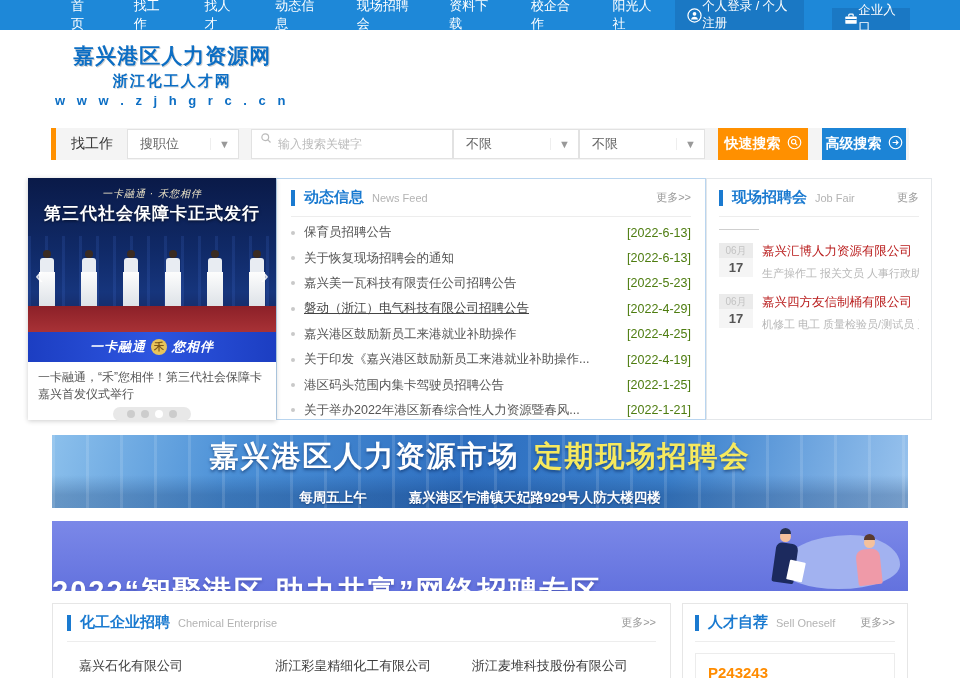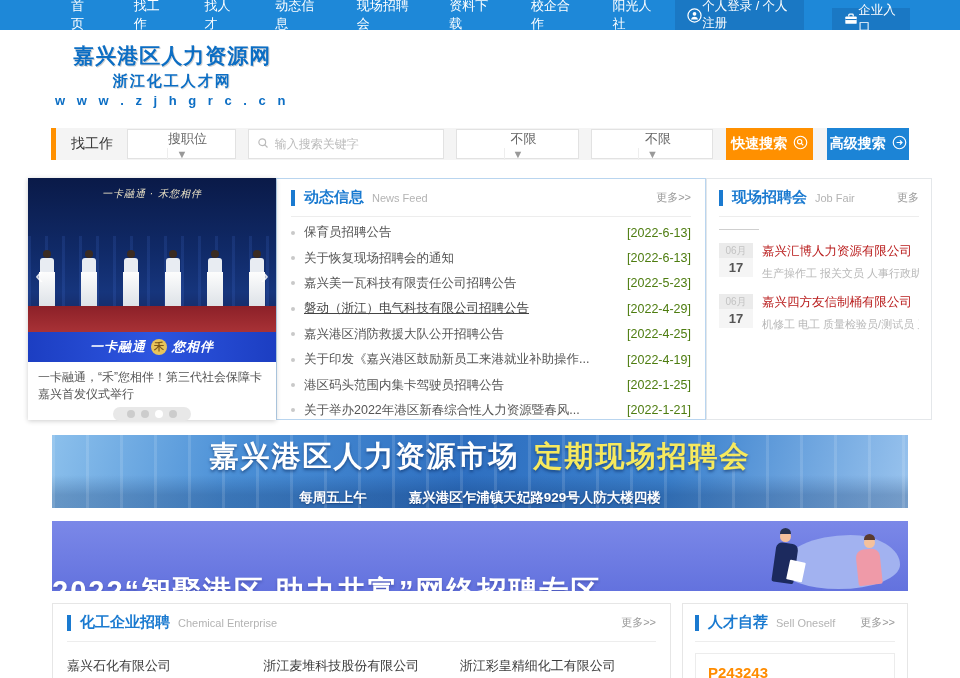--- a/index.html
+++ b/index.html
@@ -21,26 +21,26 @@
   .logo .l1 { font-size:21px; font-weight:bold; color:#0c6ec4; letter-spacing:1px;
               text-shadow:1px 1px 0 rgba(170,170,170,.55); }
   .logo .l2 { font-size:15px; font-weight:bold; color:#0c6ec4; margin-top:2px; letter-spacing:2px;
               text-shadow:1px 1px 0 rgba(190,190,190,.45); }
   .logo .l3 { font-size:13px; font-weight:bold; color:#0c6ec4; margin-top:2px; letter-spacing:4px; }
 
   
   .search-strip { margin:8px 51px 0; height:32px; background:#f4f4f4; display:flex; align-items:center; }
   .accent { width:5px; height:32px; background:#ff9000; flex:none; }
   .search-label { font-size:14px; color:#333; margin:0 14px 0 15px; white-space:nowrap; }
-  .sel { background:#fff; border:1px solid #e2e2e2; height:30px; display:flex; align-items:center; font-size:13px; color:#666; cursor:pointer;flex-direction:column; }
+  .sel { background:#fff; border:1px solid #e2e2e2; height:30px; display:flex; align-items:center; font-size:13px; color:#666; cursor:pointer; }
   .sel .sel-text { flex:1; padding-left:12px; }
   .sel .caret { width:28px; border-left:1px solid #eee; text-align:center; color:#999; font-size:11px; }
   .sel1 { width:112px; }
-  .sel2 { width:126px; margin-left:12px; }
-  .kw { width:202px; height:30px; background:#fff; border:1px solid #e2e2e2; display:flex; align-items:center; margin-left:12px; padding:0 8px; }
+  .sel2 { width:126px; }
+  .kw { width:202px; height:30px; background:#fff; border:1px solid #e2e2e2; display:flex; margin-left:12px; padding:0 8px; }
   .kw input { border:none; outline:none; flex:1; font-size:12px; color:#555; margin-left:6px; font-family:inherit; }
   .kw input::placeholder { color:#bbb; }
   .btn { height:32px; display:flex; align-items:center; justify-content:center; gap:6px; color:#fff; font-size:14px; font-weight:bold; cursor:pointer; }
   .btn-quick { width:90px; background:#ff9000; margin-left:13px; }
   .btn-adv { width:84px; background:#1c84d6; margin-left:14px; }
 
   
   .sec-head { display:flex; align-items:center; height:38px; border-bottom:1px solid #ededed; }
   .sec-bar { width:4px; height:16px; background:#1a7ad0; margin-right:9px; flex:none; }
   .sec-title { font-size:15px; font-weight:bold; color:#1a7ad0; white-space:nowrap; }
@@ -123,21 +123,21 @@
   .b2-p1 .b2-paper { position:absolute; left:18px; top:30px; width:16px; height:20px; background:#fff; transform:rotate(12deg); border-radius:1px; }
   .b2-p2 { right:18px; top:12px; width:30px; }
   .b2-p2 .b2-head::before { background:#5a3a2e; }
   .b2-p2 .b2-body { width:24px; height:36px; background:#ef9aa8; border-radius:8px 8px 2px 2px; margin:1px auto 0; transform:rotate(-6deg); }
 
   
   .bottom-row { margin:12px 52px 0; display:flex; gap:11px; align-items:stretch; }
   .chem-box { flex:1; border:1px solid #e6e6e6; background:#fff; padding:0 14px 20px; min-width:0; }
   .chem-cols { display:flex; margin-top:15px; }
   .chem-col { flex:1; min-width:0; cursor:pointer; }
-  .chem-name { font-size:13px; color:#3c3c3c; white-space:nowrap; overflow:hidden; }
+  .chem-name { font-size:13px; color:#3c3c3c; white-space:nowrap; overflow:hidden;margin-left:12px; }
   .talent-box { width:226px; flex:none; border:1px solid #e6e6e6; background:#fff; padding:0 12px 20px; }
   .talent-card { border:1px solid #ececec; margin-top:11px; padding:10px 12px; cursor:pointer; }
   .talent-id { font-size:15px; font-weight:bold; color:#ff8c00; }
 </style>
 </head>
 <body>
 
 <div class="topnav">
   <div class="nav-item">首 页</div>
   <div class="nav-item">找工作</div>
@@ -222,20 +222,21 @@
     </span>
   </div>
 </div>
 
 <div class="main-row">
 
   <div class="carousel">
     <div class="slide">
       <div class="stage-light"></div>
       <div class="slide-script">一卡融通 · 禾您相伴</div>
+      <div class="slide-title">第三代社会保障卡正式发行</div>
       <div class="figures">
         <div class="figure">
             <div class="head"></div>
             <div class="body"></div>
             <div class="podium"></div>
           </div>
         <div class="figure">
             <div class="head"></div>
             <div class="body"></div>
             <div class="podium"></div>
@@ -302,21 +303,21 @@
           <span class="news-title">嘉兴美一瓦科技有限责任公司招聘公告</span>
           <span class="news-date">[2022-5-23]</span>
         </li>
       <li class="hovered">
           <span class="bullet"></span>
           <span class="news-title">磐动（浙江）电气科技有限公司招聘公告</span>
           <span class="news-date">[2022-4-29]</span>
         </li>
       <li>
           <span class="bullet"></span>
-          <span class="news-title">嘉兴港区消防救援大队公开招聘公告</span>
+          <span class="news-title">嘉兴港区鼓励新员工来港就业补助操作</span>
           <span class="news-date">[2022-4-25]</span>
         </li>
       <li>
           <span class="bullet"></span>
           <span class="news-title">关于印发《嘉兴港区鼓励新员工来港就业补助操作...</span>
           <span class="news-date">[2022-4-19]</span>
         </li>
       <li>
           <span class="bullet"></span>
           <span class="news-title">港区码头范围内集卡驾驶员招聘公告</span>
@@ -394,25 +395,25 @@
       <span class="sec-title">化工企业招聘</span>
       <span class="sec-sub">Chemical Enterprise</span>
       <span class="sec-more">更多&gt;&gt;</span>
     </div>
     <div class="chem-cols">
       <div class="chem-col">
         <div class="chem-name">嘉兴石化有限公司</div>
 
       </div>
       <div class="chem-col">
+        <div class="chem-name">浙江彩皇精细化工有限公司</div>
+
+      </div>
+      <div class="chem-col">
         <div class="chem-name">浙江麦堆科技股份有限公司</div>
-
-      </div>
-      <div class="chem-col">
-        <div class="chem-name">浙江彩皇精细化工有限公司</div>
 
       </div>
     </div>
   </div>
 
   <div class="talent-box">
     <div class="sec-head">
       <span class="sec-bar"></span>
       <span class="sec-title">人才自荐</span>
       <span class="sec-sub">Sell Oneself</span>

